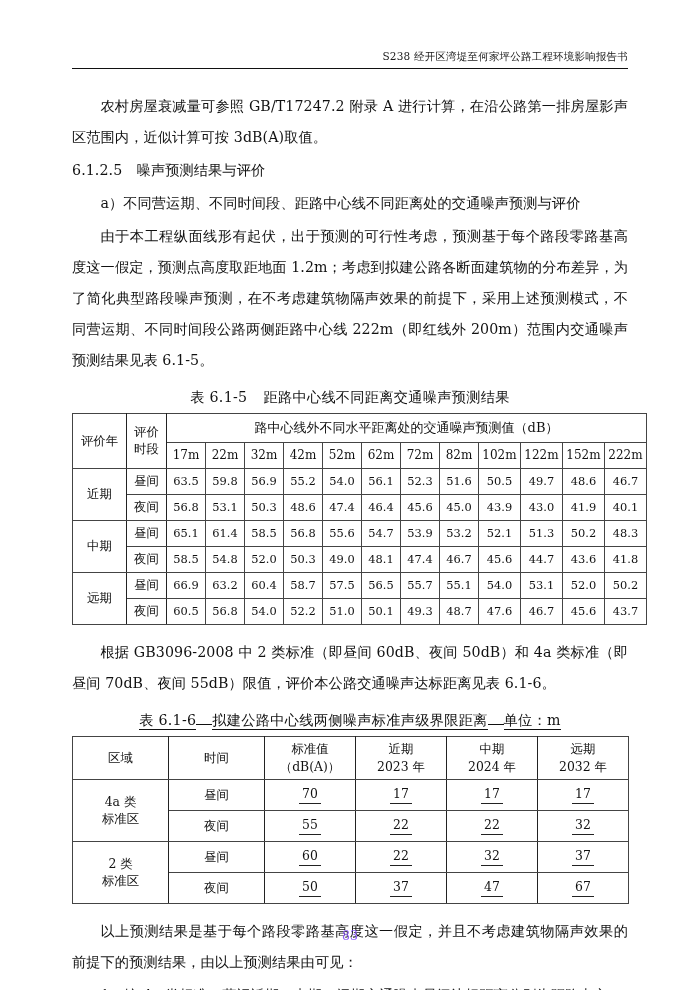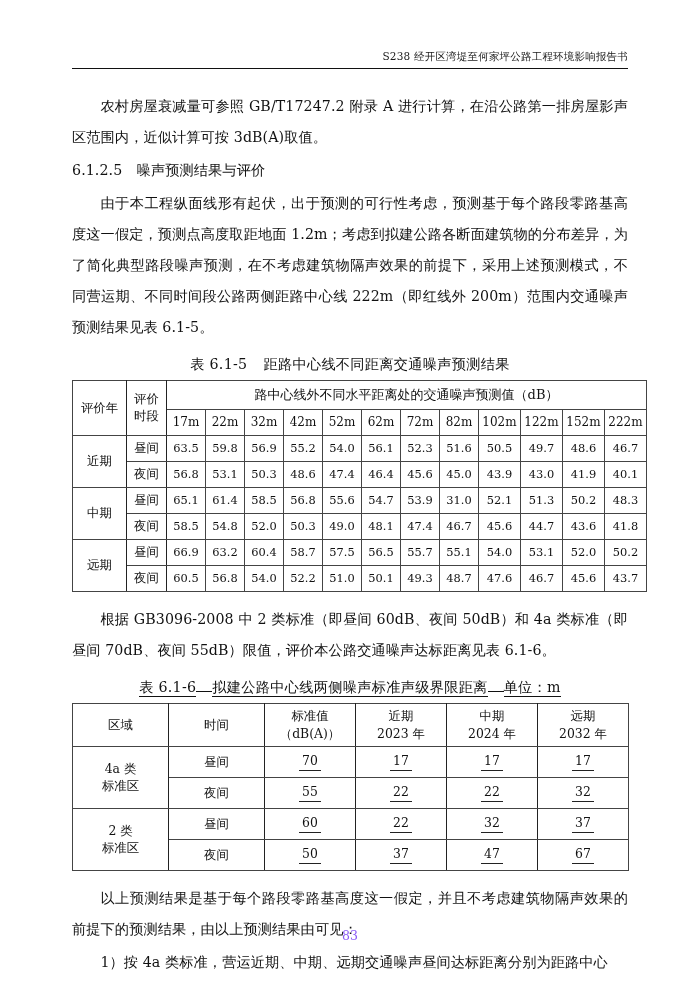--- a/index.html
+++ b/index.html
@@ -129,20 +129,21 @@
 
     <div class="header">
       <span>S238 经开区湾堤至何家坪公路工程环境影响报告书</span>
     </div>
     <div class="header-rule"></div>
 
     <p class="para indent2">农村房屋衰减量可参照 GB/T17247.2 附录 A 进行计算，在沿公路第一排房屋影声区范围内，近似计算可按 3dB(A)取值。</p>
 
     <p class="para noindent">6.1.2.5　噪声预测结果与评价</p>
 
+    <p class="para indent2">a）不同营运期、不同时间段、距路中心线不同距离处的交通噪声预测与评价</p>
 
     <p class="para indent2">由于本工程纵面线形有起伏，出于预测的可行性考虑，预测基于每个路段零路基高度这一假定，预测点高度取距地面 1.2m；考虑到拟建公路各断面建筑物的分布差异，为了简化典型路段噪声预测，在不考虑建筑物隔声效果的前提下，采用上述预测模式，不同营运期、不同时间段公路两侧距路中心线 222m（即红线外 200m）范围内交通噪声预测结果见表 6.1-5。</p>
 
     <div class="tbl-caption">
       <span>表 6.1-5</span><span class="sp"></span><span>距路中心线不同距离交通噪声预测结果</span>
     </div>
 
     <table class="doc t1">
       <colgroup>
         <col style="width:54px">
@@ -219,21 +220,21 @@
         <tr>
           <td rowspan="2" class="seg thicktop thickright">中期</td>
           <td class="seg thicktop thickright">昼间</td>
           <td class="thicktop">65.1</td>
           <td class="thicktop">61.4</td>
           <td class="thicktop">58.5</td>
           <td class="thicktop">56.8</td>
           <td class="thicktop">55.6</td>
           <td class="thicktop">54.7</td>
           <td class="thicktop">53.9</td>
-          <td class="thicktop">31.0</td>
+          <td class="thicktop">53.2</td>
           <td class="thicktop">52.1</td>
           <td class="thicktop">51.3</td>
           <td class="thicktop">50.2</td>
           <td class="thicktop">48.3</td>
         </tr>
         <tr>
           <td class="seg thickright">夜间</td>
           <td>58.5</td>
           <td>54.8</td>
           <td>52.0</td>

